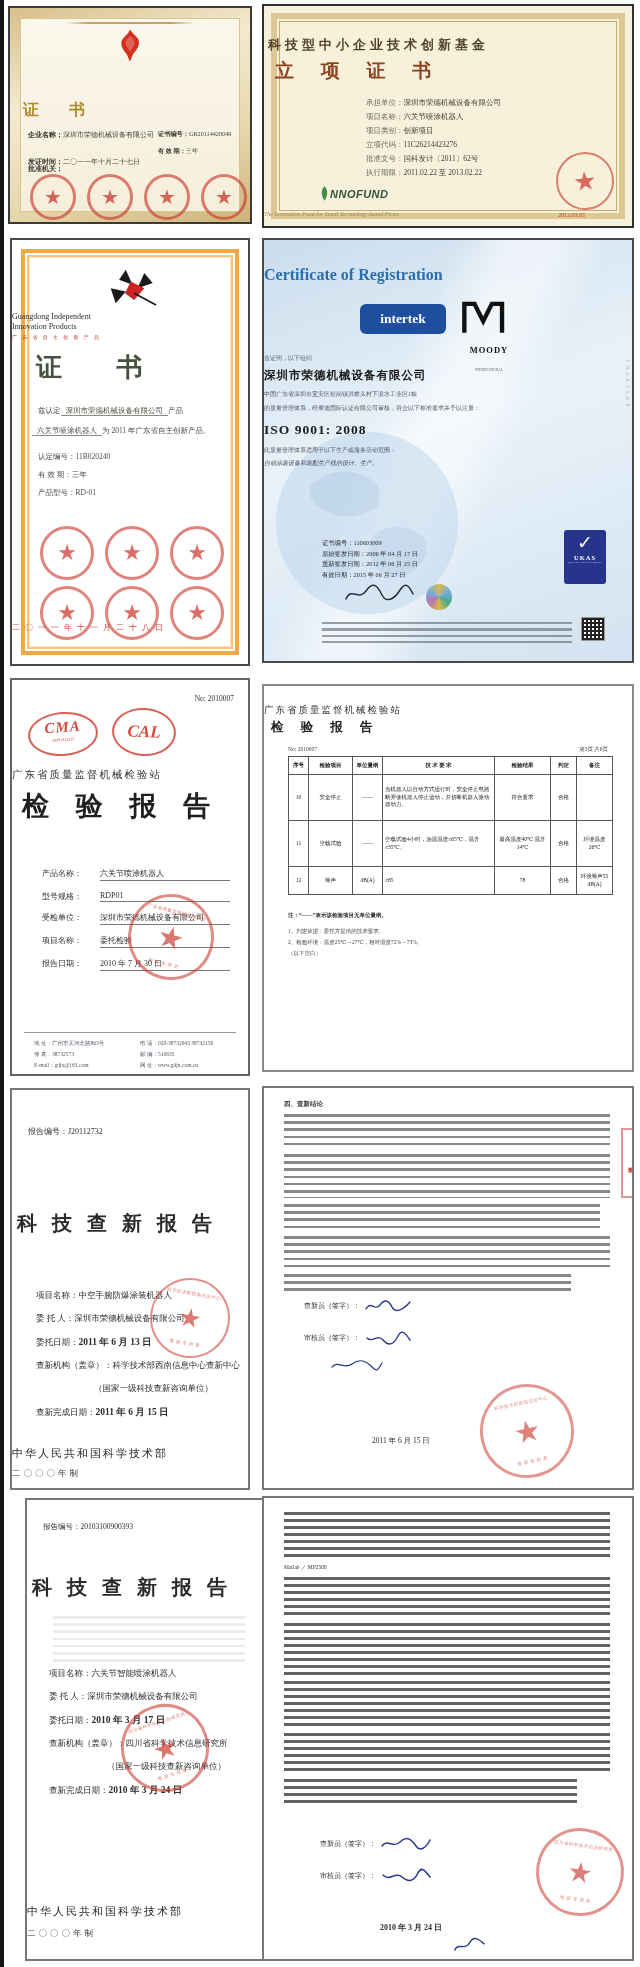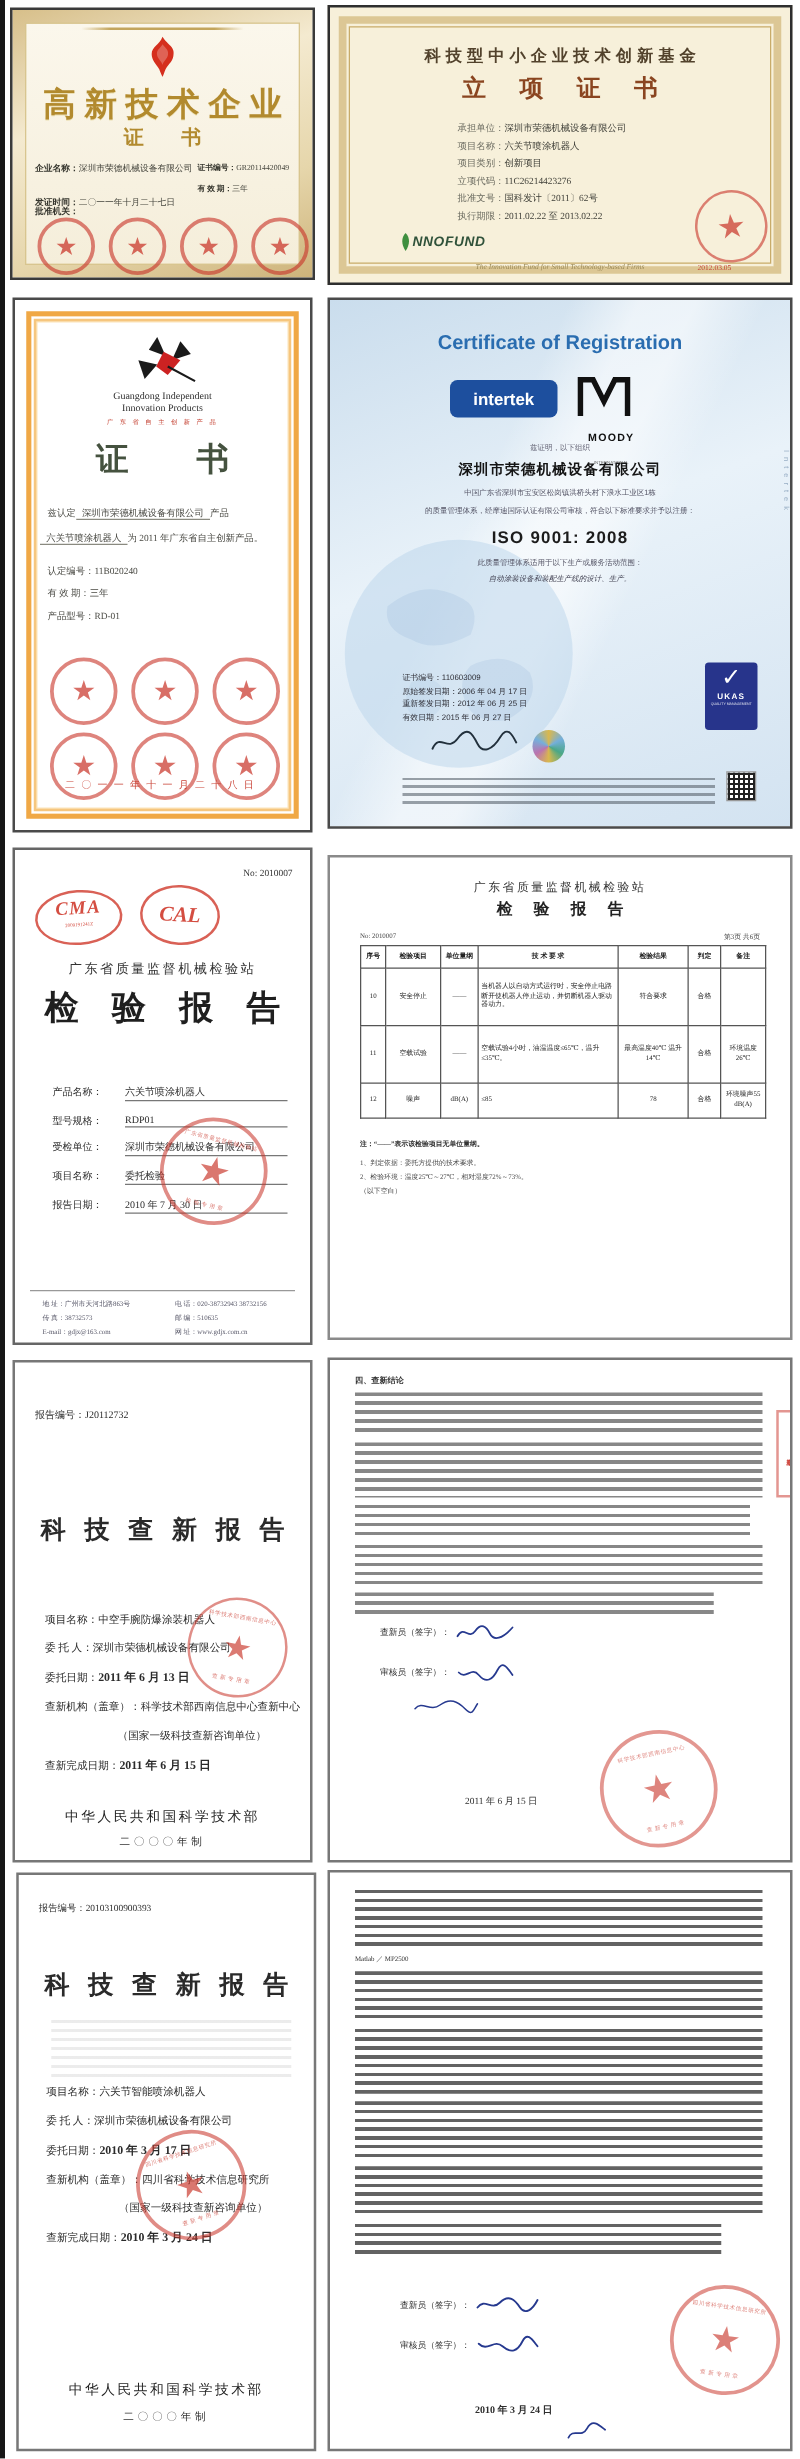--- a/index.html
+++ b/index.html
@@ -1,19 +1,19 @@
 <!DOCTYPE html>
 <html><head>
 <meta charset="utf-8">
 <style>
 *{margin:0;padding:0;box-sizing:border-box}
 body{width:640px;background:#fff;font-family:"Liberation Serif","DejaVu Serif",serif}
 .page{position:relative;width:640px;height:1967px;background:#fff;overflow:hidden}
 .ab{position:absolute}
-.ctr{left:0;right:0;text-align:center}
+.ctr{left:0;right:0;text-align:left}
 .pn{position:absolute;background:#fff;border:2px solid #555;overflow:hidden}
 
 .st{position:absolute;border-radius:50%;border:3px solid rgba(201,55,44,.72);color:rgba(201,55,44,.85);display:flex;align-items:center;justify-content:center}
 .st::before{content:"★"}
 .st .t1{position:absolute;top:15%;left:0;right:0;text-align:center;font-size:4.5px;letter-spacing:.5px;white-space:nowrap;overflow:hidden}
 .st .t2{position:absolute;bottom:13%;left:0;right:0;text-align:center;font-size:4.5px;letter-spacing:2px;white-space:nowrap;overflow:hidden}
 
 .gk{background-image:repeating-linear-gradient(180deg,rgba(95,95,95,.75) 0 2.6px,transparent 2.6px 7.2px)}
 .gk2{background-image:repeating-linear-gradient(180deg,rgba(60,60,60,.8) 0 2.8px,transparent 2.8px 7px)}
 
@@ -45,21 +45,21 @@
 .p3lg{left:50%;transform:translateX(-50%);top:28px;width:64px;height:42px}
 .p3e1{top:72px;font-size:8px;color:#2e2e2e;font-weight:400}
 .p3e2{top:82px;font-size:8px;color:#2e2e2e;font-weight:400}
 .p3cn{top:94px;font-size:5px;color:#c23b2b;letter-spacing:2px}
 .p3t{top:110px;font-size:26px;font-weight:bold;color:#45523f;letter-spacing:24px;text-indent:24px}
 .p3b{font-size:7.5px;color:#4a4a44;white-space:nowrap}
 .p3b .u{border-bottom:1px solid #8a8a80;padding:0 5px}
 .stC{width:54px;height:54px;border-width:3px;font-size:22px;opacity:.85}
 .p3d{top:382px;font-size:8px;color:rgba(195,45,32,.9);letter-spacing:5px;z-index:4}
 
-.p4{left:262px;top:238px;width:372px;height:425px;border-color:#4a4a4a;background:linear-gradient(160deg,#cadded,#e9f2f9 45%,#d3e3f1);font-family:Liberation Sans, sans-serif}
+.p4{left:262px;top:238px;width:372px;height:425px;border-color:#4a4a4a;background:linear-gradient(160deg,#cadded,#e9f2f9 45%,#d3e3f1);font-family:Liberation Serif, serif}
 .p4::before{content:"";position:absolute;inset:0;background:linear-gradient(115deg,transparent 34%,rgba(255,255,255,.55) 44%,rgba(255,255,255,.55) 52%,transparent 62%)}
 .glb{left:8px;top:188px;width:190px;height:190px;opacity:.5}
 .p4t{top:26px;font-size:16px;font-weight:bold;color:#2a6db0}
 .itk{left:96px;top:64px;width:86px;height:30px;background:#1d4f9e;border-radius:6px;color:#fff;font-size:13.5px;font-weight:bold;display:flex;align-items:center;justify-content:center}
 .mdy{left:196px;top:58px;width:58px;text-align:center;line-height:1.1}
 .mdy .m1{font-size:8.5px;font-weight:bold;color:#111;letter-spacing:1px}
 .mdy .m2{font-size:3.5px;color:#666}
 .cert6{top:114px;font-size:6px;color:#667}
 .cmp{top:128px;font-size:11.5px;font-weight:bold;color:#151515;letter-spacing:1px}
 .adr{top:150px;font-size:6px;color:#556}
@@ -103,21 +103,21 @@
 .tbl th,.tbl td{border:1px solid #555;padding:2px;text-align:center;vertical-align:middle;line-height:1.45;overflow:hidden}
 .tbl th{font-weight:bold;height:18px}
 .tbl tbody tr{height:46px}
 .tbl tbody tr:last-child{height:28px}
 .tbl .req{text-align:left}
 .nt0{left:24px;top:226px;font-size:5.5px;font-weight:bold;color:#333}
 .nts{left:24px;right:24px;top:240px;font-size:5.5px;color:#444}
 .nts .ntl{line-height:11px}
 
 .p7{left:10px;top:1088px;width:240px;height:402px;border-color:#777}
-.p9{left:13px;top:1498px;width:240px;height:463px;border-color:#777}
+.p9{left:25px;top:1498px;width:240px;height:463px;border-color:#777}
 .rn{left:16px;font-size:8px;color:#2e2e2e}
 .tN{font-size:20px;font-weight:bold;letter-spacing:5px;text-indent:5px;color:#2a2a2a}
 .fldsN{font-size:8.5px;color:#2b2b2b}
 .fldsN .fld{margin-bottom:11px;white-space:nowrap}
 .fldsN .fld:nth-child(5){padding-left:58px}
 .fldsN .fld:nth-child(3) .v,.fldsN .fld:nth-child(6) .v{font-weight:bold;font-size:9.5px}
 .stE{width:80px;height:80px;left:138px;top:188px;border-width:2.5px;font-size:26px;transform:rotate(10deg);opacity:.78}
 .stG{width:88px;height:88px;left:94px;top:204px;font-size:28px;transform:rotate(-18deg);opacity:.8}
 .ftNa{font-size:11px;letter-spacing:2px;color:#1f1f1f}
 .ftNb{font-size:8.5px;letter-spacing:3px;color:#333}
@@ -142,21 +142,20 @@
 <div class="page">
   <div class="edge"></div>
 
   <section class="pn p1">
     <div class="p1i"></div>
     <div class="ab orn"></div>
     <svg class="ab flame" viewBox="0 0 30 38">
       <path d="M15 1 C20 9 27 10 25 19 C24 25 19 27 17 33 C16 36 15 38 15 38 C15 38 13 34 12 31 C9 26 5 23 5 17 C5 10 12 9 15 1" fill="#d52f1e"></path>
       <path d="M15 8 C18 12 21 13 20 18 C19 22 16 23 15 27 C14 23 11 22 10 18 C9 13 13 12 15 8" fill="#fff" opacity=".25"></path>
     </svg>
-    <h1 class="ab ctr p1t">高新技术企业</h1>
     <h2 class="ab ctr p1s">证 书</h2>
     <div class="ab p1f" style="top:122px;left:18px"><b>企业名称：</b><span>深圳市荣德机械设备有限公司</span></div>
     <div class="ab p1f" style="top:149px;left:18px"><b>发证时间：</b><span>二〇一一年十月二十七日</span></div>
     <div class="ab p1f" style="top:156px;left:18px"><b>批准机关：</b></div>
     <div class="ab p1f" style="top:122px;left:148px;font-size:6.2px"><b>证书编号：</b><span>GR20114420049</span></div>
     <div class="ab p1f" style="top:139px;left:148px;font-size:6.2px"><b>有 效 期：</b><span>三年</span></div>
     <div class="st stA" style="left:20px;top:166px"></div>
     <div class="st stA" style="left:77px;top:166px"></div>
     <div class="st stA" style="left:134px;top:166px"></div>
     <div class="st stA" style="left:191px;top:166px"></div>

